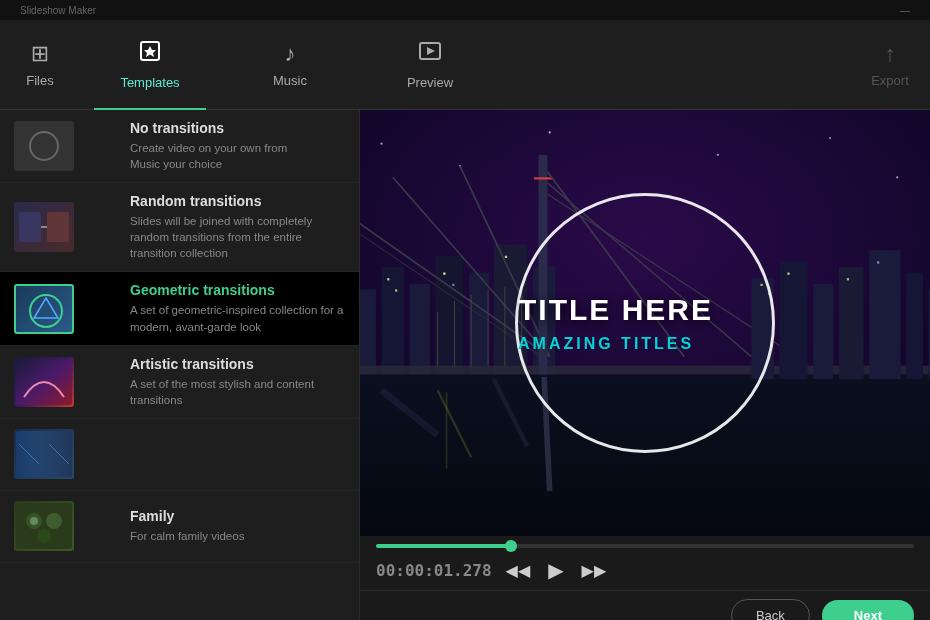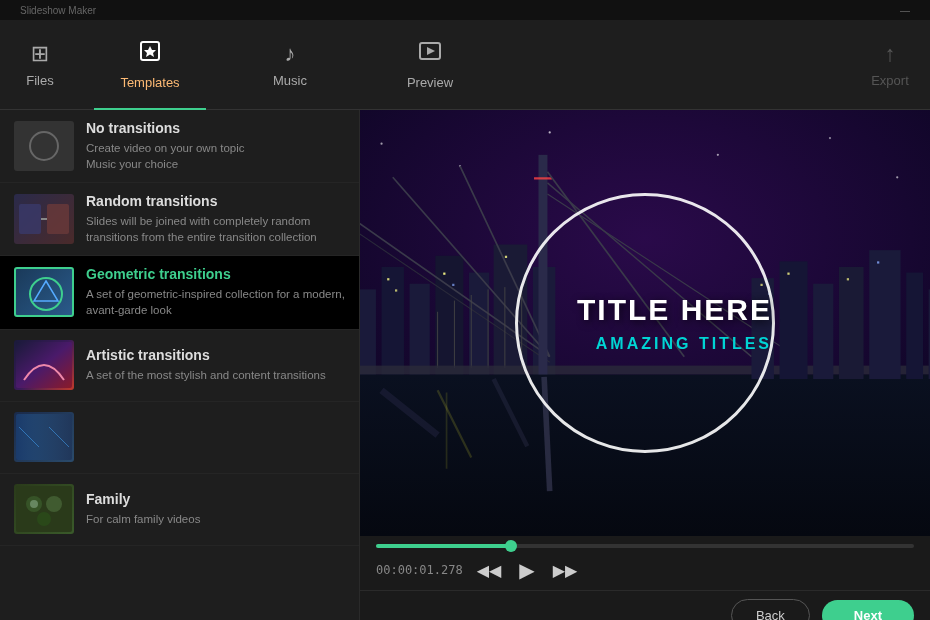--- a/index.html
+++ b/index.html
@@ -29,21 +29,21 @@
       justify-content: center;
       width: 140px;
       height: 90px;
       color: #aaa;
       font-size: 13px;
       cursor: pointer;
       gap: 6px;
       position: relative;
     }
     .nav-item.active {
-      color: #fdba74;
+      color: #5eead4;
     }
     .nav-item.active::after {
       content: '';
       position: absolute;
       bottom: 0;
       left: 10%;
       width: 80%;
       height: 2px;
       background: #3ecf8e;
     }
@@ -124,20 +124,21 @@
       height: 30px;
       border-radius: 50%;
       border: 2px solid #666;
       position: absolute;
       top: 50%;
       left: 50%;
       transform: translate(-50%, -50%);
     }
     .template-info {
       flex: 1;
+      margin-left: 44px;
     }
     .template-title {
       font-size: 14px;
       font-weight: 600;
       color: #ddd;
       margin-bottom: 4px;
     }
     .template-title.active-green {
       color: #3ecf8e;
     }
@@ -190,21 +191,21 @@
       position: absolute;
       top: 50%;
       left: 50%;
       transform: translate(-50%, -50%);
       width: 260px;
       height: 260px;
       border-radius: 50%;
       border: 3px solid rgba(255,255,255,0.9);
       display: flex;
       flex-direction: column;
-      align-items: flex-end;
+      align-items: flex-start;
       justify-content: center;
       gap: 8px;
     }
     .title-text {
       font-size: 30px;
       font-weight: 900;
       color: #fff;
       letter-spacing: 2px;
       text-align: center;
       text-shadow: 2px 2px 8px rgba(0,0,0,0.8);
@@ -252,23 +253,24 @@
       top: 50%;
       left: 25%;
       transform: translate(-50%, -50%);
     }
     .transport-controls {
       display: flex;
       align-items: center;
       gap: 10px;
     }
     .time-display {
-      font-size: 12px;
+      font-size: 16px;
       color: #888;
       font-family: monospace;
+      font-weight: bold;
     }
     .transport-btn {
       background: none;
       border: none;
       color: #ccc;
       font-size: 16px;
       cursor: pointer;
       padding: 4px;
       display: flex;
       align-items: center;
@@ -367,21 +369,21 @@
 
   <div class="sidebar">
 
     <div class="template-item">
       <div class="template-thumb thumb-no-transition">
         <div class="thumb-circle"></div>
       </div>
       <div class="template-info">
         <div class="template-title">No transitions</div>
         <div class="template-desc">
-          <span>Create video on your own topic</span><br>
+          <span>Create video on your own from</span><br>
           <span>Music your choice</span>
         </div>
       </div>
     </div>
 
     <div class="template-item">
       <div class="template-thumb thumb-random">
         <svg width="60" height="50" viewBox="0 0 60 50">
           <rect x="5" y="10" width="22" height="30" rx="2" fill="#3a3a6a" opacity="0.8"></rect>
           <rect x="33" y="10" width="22" height="30" rx="2" fill="#6a3a3a" opacity="0.8"></rect>

